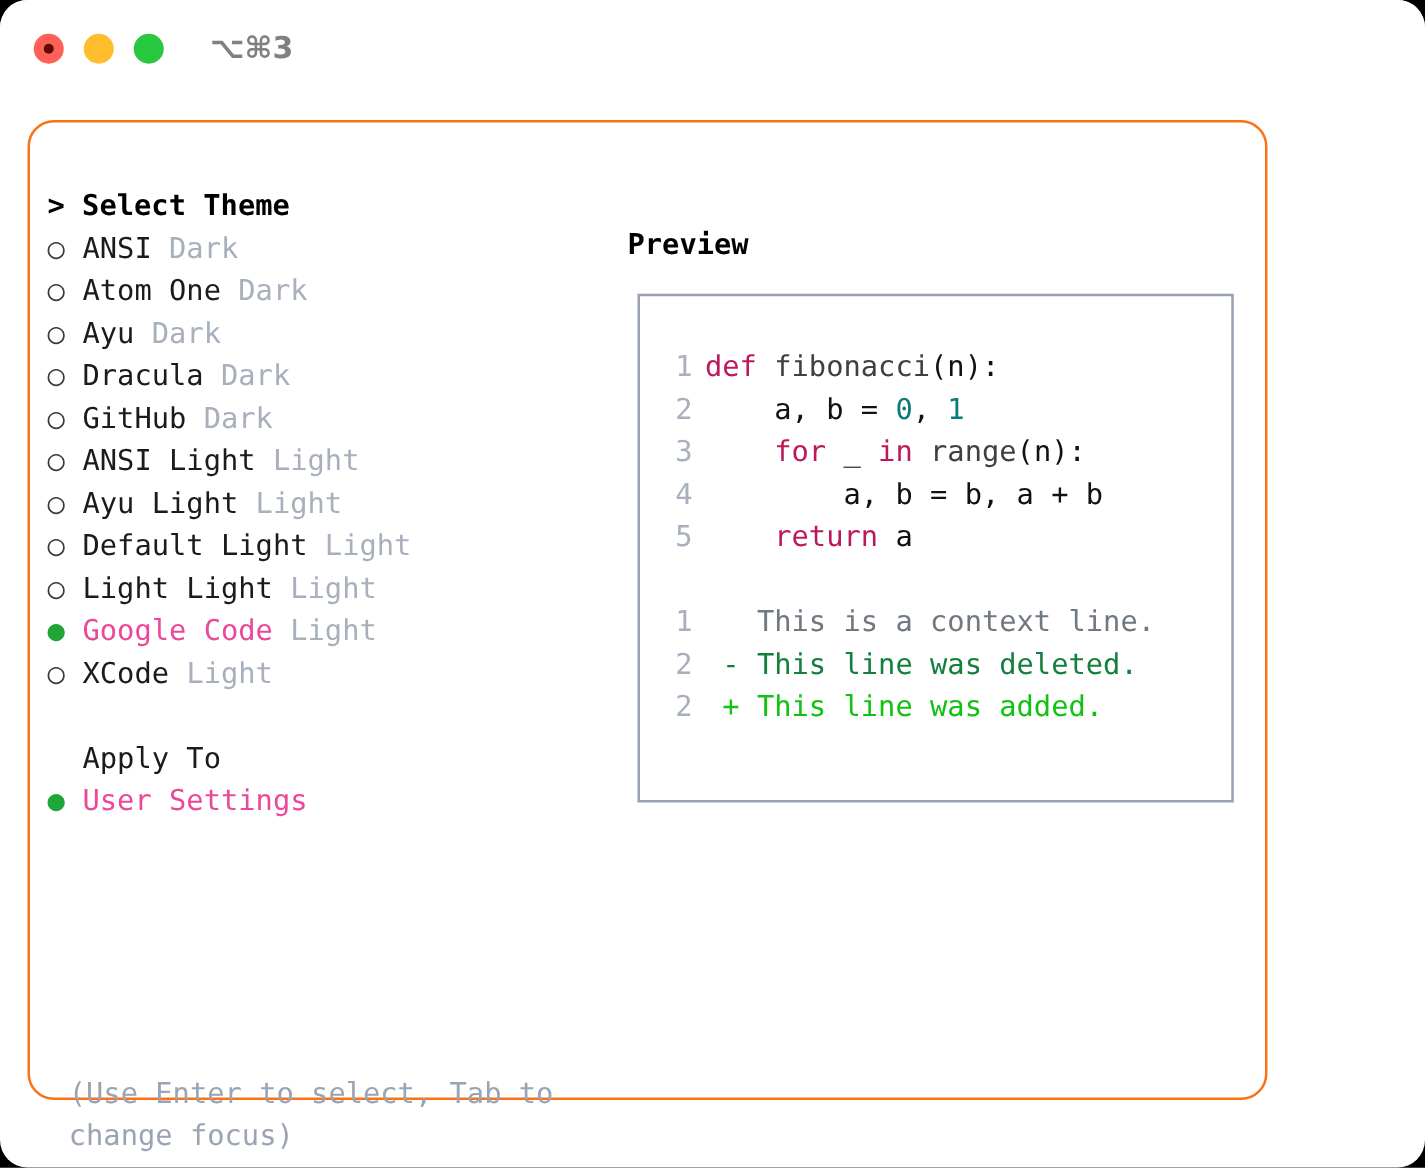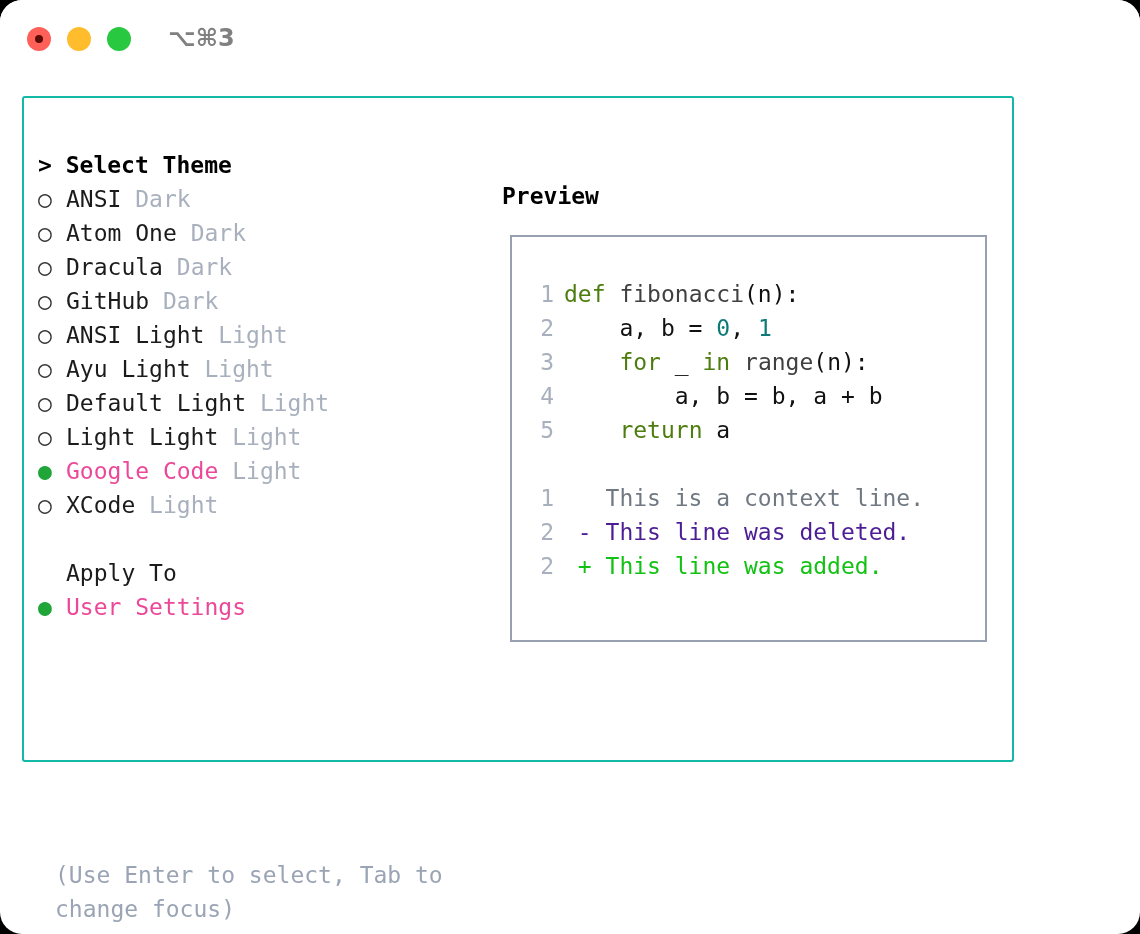--- a/index.html
+++ b/index.html
@@ -63,23 +63,23 @@
     letter-spacing: 0px;
     white-space: nowrap;
   }
 
   
   #main-panel {
     position: absolute;
     left: 22px;
     top: 96px;
     width: 992px;
-    height: 666px;
-    border: 2px solid #14b8a6;
-    border-radius: 3px;
+    height: 784px;
+    border: 2px solid #f97316;
+    border-radius: 21px;
     background: #ffffff;
     box-sizing: border-box;
   }
 
   
   #left-column {
     position: absolute;
     left: 14px;
     top: 50px;
     width: 440px;
@@ -157,26 +157,26 @@
     font-size: 23px;
     white-space: pre;
   }
   .lineno {
     display: inline-block;
     width: 28px;
     text-align: right;
     color: #a8b0bd;
     margin-right: 10px;
   }
-  .tok-kw   { color: #4d7c0f; }
+  .tok-kw   { color: #be185d; }
   .tok-fn   { color: #404040; }
   .tok-num  { color: #0c7a78; }
   .tok-plain{ color: #111111; }
   .diff-ctx { color: #707882; }
-  .diff-del { color: #4c1d95; text-align: right; }
+  .diff-del { color: #15803d; text-align: right; }
   .diff-add { color: #12c212; }
   #diff-spacer { height: 34px; }
 </style>
 </head>
 <body>
 
 <div id="window-root">
 
   <div id="titlebar">
     <div class="traffic-light" id="tl-close"></div>
@@ -185,20 +185,21 @@
     <div id="shortcut-label">⌥⌘3</div>
   </div>
 
   <div id="main-panel">
 
     <div id="left-column">
       <div class="tui-row section-header">&gt; Select Theme</div>
       <div id="theme-list">
           <div class="tui-row"><span class="marker bullet-empty">○ </span><span class="item-name">ANSI</span><span> </span><span class="item-tag">Dark</span></div>
           <div class="tui-row"><span class="marker bullet-empty">○ </span><span class="item-name">Atom One</span><span> </span><span class="item-tag">Dark</span></div>
+          <div class="tui-row"><span class="marker bullet-empty">○ </span><span class="item-name">Ayu</span><span> </span><span class="item-tag">Dark</span></div>
           <div class="tui-row"><span class="marker bullet-empty">○ </span><span class="item-name">Dracula</span><span> </span><span class="item-tag">Dark</span></div>
           <div class="tui-row"><span class="marker bullet-empty">○ </span><span class="item-name">GitHub</span><span> </span><span class="item-tag">Dark</span></div>
           <div class="tui-row"><span class="marker bullet-empty">○ </span><span class="item-name">ANSI Light</span><span> </span><span class="item-tag">Light</span></div>
           <div class="tui-row"><span class="marker bullet-empty">○ </span><span class="item-name">Ayu Light</span><span> </span><span class="item-tag">Light</span></div>
           <div class="tui-row"><span class="marker bullet-empty">○ </span><span class="item-name">Default Light</span><span> </span><span class="item-tag">Light</span></div>
           <div class="tui-row"><span class="marker bullet-empty">○ </span><span class="item-name">Light Light</span><span> </span><span class="item-tag">Light</span></div>
           <div class="tui-row item-selected"><span class="marker bullet-filled">● </span><span class="item-name">Google Code</span><span> </span><span class="item-tag">Light</span></div>
           <div class="tui-row"><span class="marker bullet-empty">○ </span><span class="item-name">XCode</span><span> </span><span class="item-tag">Light</span></div>
         </div>
       <div id="gap-after-list"></div>

